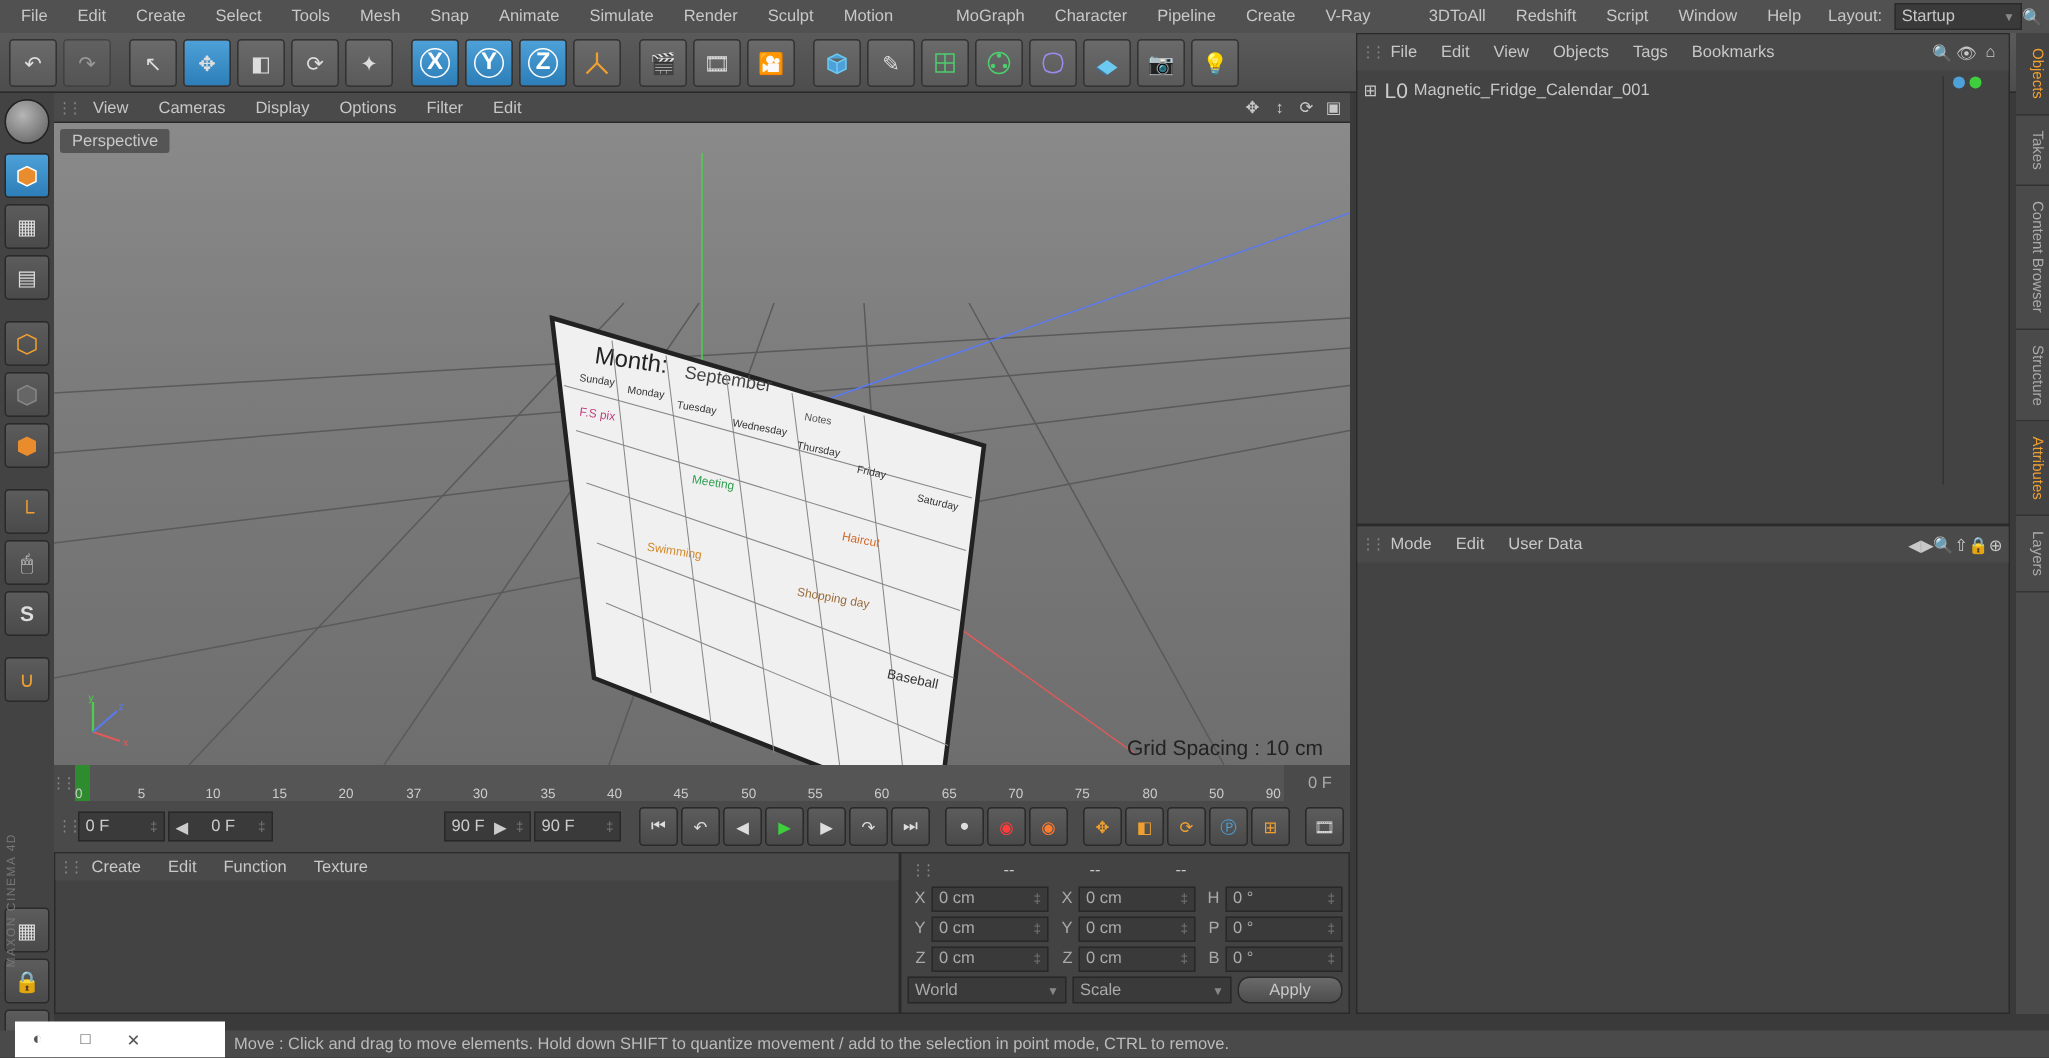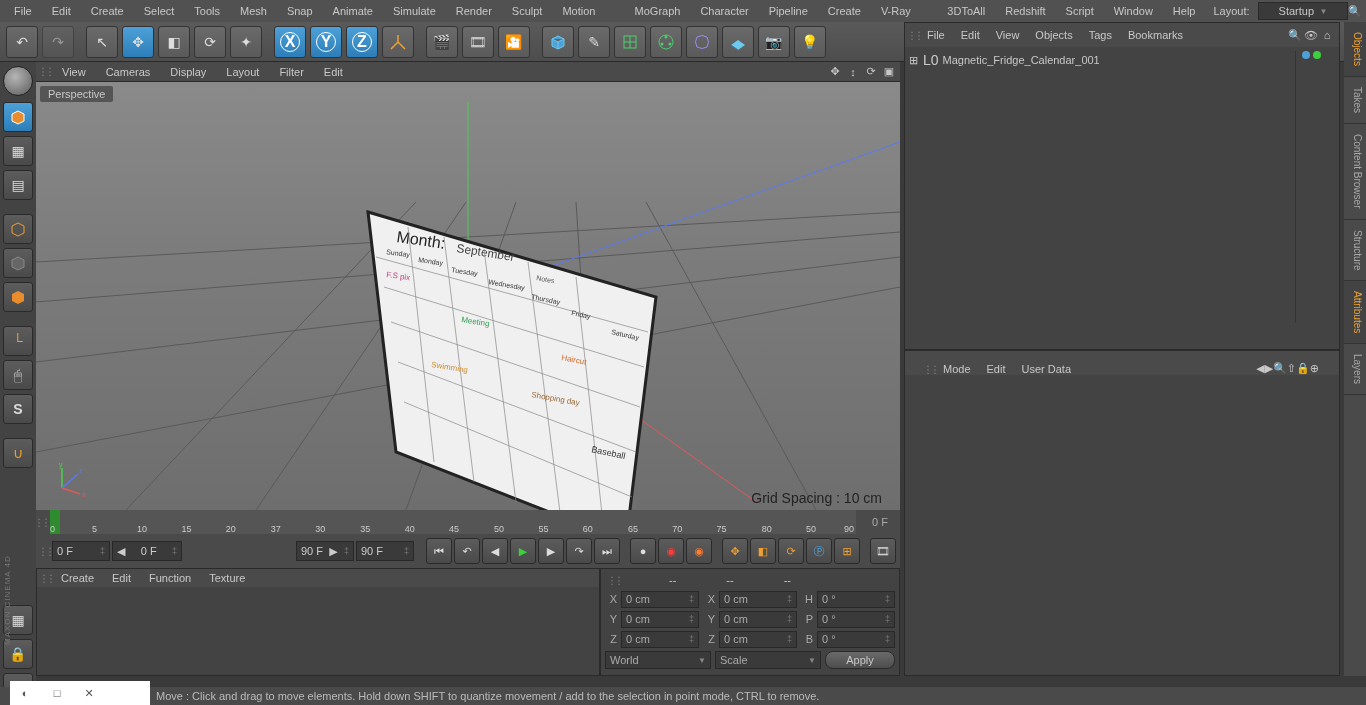--- a/index.html
+++ b/index.html
@@ -1,21 +1,21 @@
 <!DOCTYPE html>
 <html><head>
 <meta charset="utf-8">
 <style>
 * { margin:0; padding:0; box-sizing:border-box; font-family:"Segoe UI",Arial,sans-serif; user-select:none; }
 body { width:1366px; height:705px; background:#3a3a3a; color:#c8c8c8; font-size:11px; overflow:hidden; position:relative; }
 .menubar { position:absolute; top:0; left:0; right:0; height:22px; background:#515151; display:flex; align-items:center; padding:0 4px; }
 .menubar .m { padding:0 10px; height:22px; line-height:22px; cursor:pointer; }
 .menubar .spacer { flex:1; }
 .layout-lbl { padding:0 8px; }
-.layout-sel { width:110px; height:18px; background:#3a3a3a; border:1px solid #2a2a2a; color:#c8c8c8; padding:0 20px; display:flex; align-items:center; justify-content:space-between; cursor:pointer; }
+.layout-sel { width:110px; height:18px; background:#3a3a3a; border:1px solid #2a2a2a; color:#c8c8c8; padding:0 4px; display:flex; align-items:center; justify-content:space-between; cursor:pointer; }
 .tri { font-size:8px; color:#888; }
 .glass { width:18px; text-align:center; cursor:pointer; }
 
 .toolbar { position:absolute; top:22px; left:0; right:0; height:40px; background:linear-gradient(#5a5a5a,#4d4d4d); display:flex; align-items:center; padding:0 6px; gap:4px; border-bottom:1px solid #2a2a2a; }
 .tbtn { width:32px; height:32px; background:linear-gradient(#6a6a6a,#5a5a5a); border:1px solid #333; border-radius:3px; display:flex; align-items:center; justify-content:center; cursor:pointer; font-size:14px; color:#ddd; }
 .tbtn.sel { background:linear-gradient(#4da0d8,#2d7eb8); }
 .tbtn.dis { opacity:.5; }
 .tsep { width:4px; }
 .tletter { font-weight:bold; font-size:16px; color:#fff; border:1.5px solid #fff; border-radius:50%; width:20px; height:20px; display:flex; align-items:center; justify-content:center; }
 svg.ic { width:20px; height:20px; }
@@ -86,21 +86,21 @@
 .dot { width:8px; height:8px; border-radius:50%; }
 .dot.b { background:#4da0d8; } .dot.g { background:#3dcf3d; }
 
 
 .rtabs { position:absolute; top:22px; right:0; width:22px; height:654px; background:#4a4a4a; display:flex; flex-direction:column; }
 .rtab { writing-mode:vertical-rl; padding:10px 3px; cursor:pointer; color:#aaa; font-size:10px; border-bottom:1px solid #333; }
 .rtab.sel { background:#434343; color:#f0a030; }
 
 
 .attr-panel { position:absolute; top:350px; left:904px; width:436px; height:326px; background:#434343; border:1px solid #2a2a2a; }
-.attr-header { height:24px; background:#4a4a4a; display:flex; align-items:flex-end; padding:0 20px; }
+.attr-header { height:24px; background:#4a4a4a; display:flex; align-items:center; padding:0 4px; }
 .attr-header .vm { padding:0 8px; cursor:pointer; }
 .attr-header .vsp { flex:1; }
 
 
 .status { position:absolute; bottom:0; left:0; right:0; height:18px; background:#4a4a4a; display:flex; align-items:center; padding:0 6px; color:#bbb; }
 .mini-bar { position:absolute; bottom:0; left:10px; width:140px; height:24px; background:#fff; display:flex; align-items:center; gap:18px; padding:0 8px; }
 .mini-ic { width:14px; height:14px; display:flex; align-items:center; justify-content:center; color:#555; cursor:pointer; }
 
 .left-brand { position:absolute; bottom:60px; left:3px; width:30px; height:90px; writing-mode:vertical-rl; transform:rotate(180deg); color:#777; font-size:8px; letter-spacing:1px; text-align:center; }
 
@@ -245,21 +245,21 @@
 </div>
 
 <div class="left-brand">MAXON CINEMA 4D</div>
 
 <div class="vp-wrap">
   <div class="vp-header">
     <div class="drag"></div>
     <span class="vm">View</span>
     <span class="vm">Cameras</span>
     <span class="vm">Display</span>
-    <span class="vm">Layout</span>
+    <span class="vm">Options</span>
     <span class="vm">Filter</span>
     <span class="vm">Edit</span>
     <span class="vsp"></span>
     <span class="vic">✥</span>
     <span class="vic">↕</span>
     <span class="vic">⟳</span>
     <span class="vic">▣</span>
   </div>
   <div class="viewport">
     <div class="floor">

